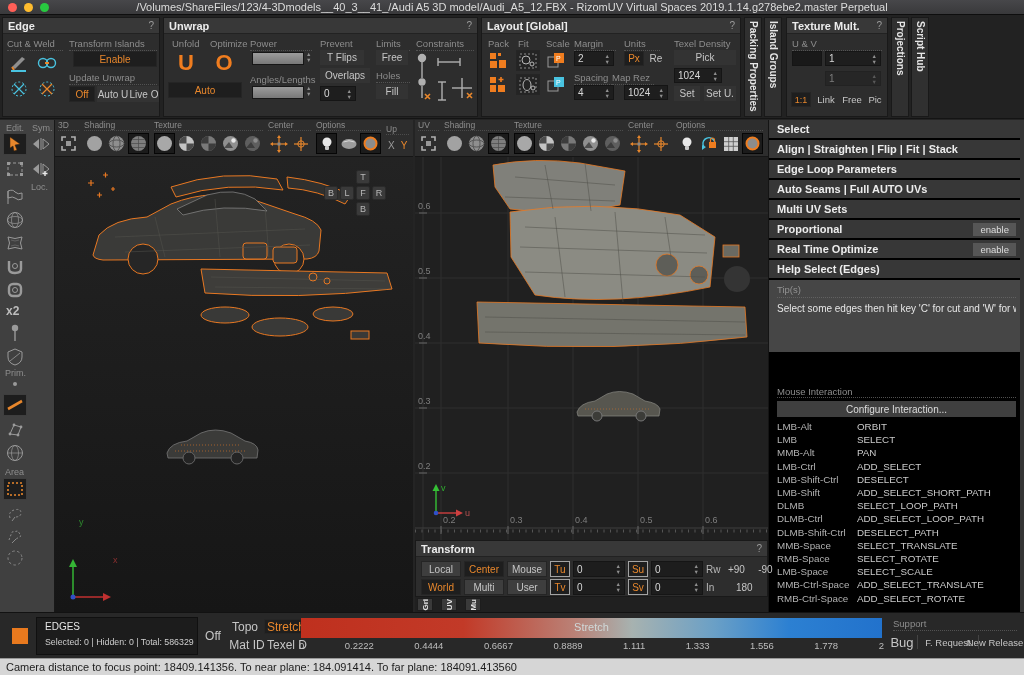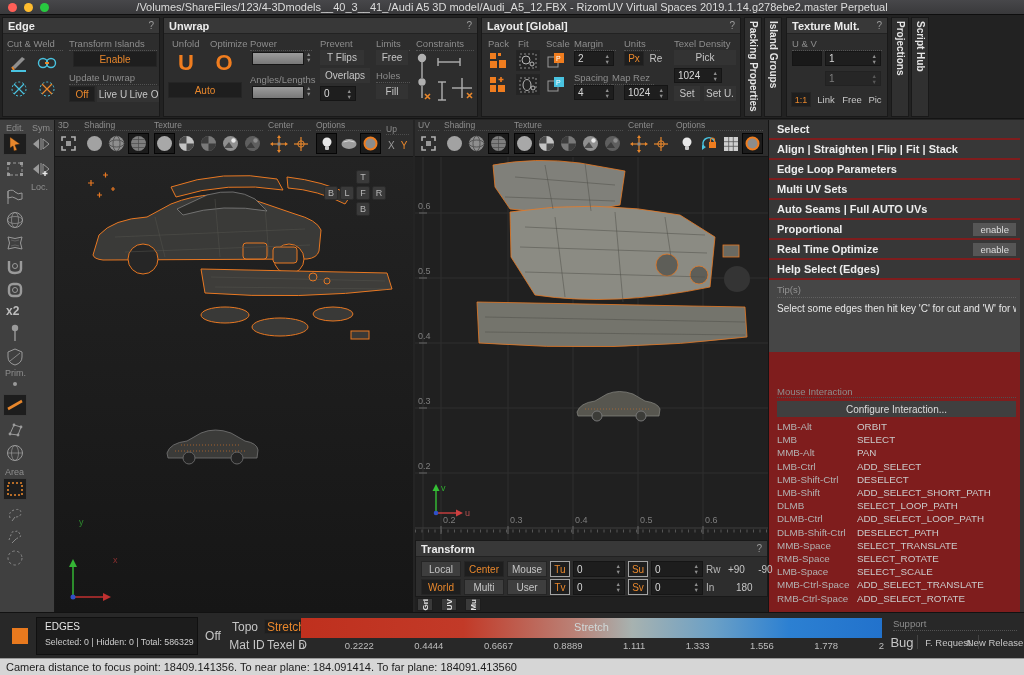--- a/index.html
+++ b/index.html
@@ -34,21 +34,21 @@
   .vpg{display:flex;flex-direction:column}
   .gl2{font-size:8.5px;color:#8d8d8d;border-bottom:1px dotted #4c4c4c;margin-bottom:2px;white-space:nowrap}
   .irow{display:flex;align-items:center;gap:1px}
   .ci{width:21px;height:21px;display:flex;align-items:center;justify-content:center}
   .ci.on{background:#1b1b1b;border:1px solid #060606}
   .canvas3d{position:absolute;left:0;top:37px;width:358px;height:455px;background:linear-gradient(#232323,#161616)}
   .canvasuv{position:absolute;left:0;top:37px;width:353px;height:383px;background:#202020}
   .cube{position:absolute;width:14px;height:14px;background:#3a3a3a;border:1px solid #2a2a2a;border-radius:2px;color:#b9b9b9;font-size:9px;display:flex;align-items:center;justify-content:center}
   .uvlab{position:absolute;font-size:9px;color:#7e7e7e}
   
-  .rp{position:absolute;left:768px;top:120px;width:256px;height:492px;background:#7f1d1d;border-left:1px solid #141414;overflow:hidden}
+  .rp{position:absolute;left:768px;top:120px;width:256px;height:492px;background:#000000;border-left:1px solid #141414;overflow:hidden}
   .sec{height:18px;background:#373737;margin-bottom:2px;display:flex;align-items:center;justify-content:space-between;padding:0 8px;font-weight:bold;color:#ececec;font-size:11px}
   .en{background:#565656;color:#ddd;font-size:9.5px;padding:1px 7px;font-weight:normal}
   .tip{background:#464646;height:72px;padding:4px 8px;margin-bottom:2px}
   .tiplab{font-size:9.5px;color:#929292;border-bottom:1px dotted #616161;padding-bottom:2px}
   .tiptext{font-size:10px;color:#e6e6e6;margin-top:5px;white-space:nowrap;overflow:hidden}
   .milab{font-size:9.5px;color:#8d8d8d;margin:34px 8px 3px;border-bottom:1px dotted #505050}
   .cfg{margin:2px 8px 3px;height:16px;background:#3f3f3f;display:flex;align-items:center;justify-content:center;font-size:10px;color:#dcdcdc}
   .bind{display:flex;height:13.2px;align-items:center;padding:0 8px;font-size:9.8px;white-space:nowrap}
   .bind .k{width:80px;color:#b2b2b2;flex:none}
   .bind .a{color:#cacaca}
@@ -115,21 +115,21 @@
       <div class="btn lbtn" style="left:32px;top:60px;width:24px;height:22px;background:transparent">
         <svg width="20" height="18">
             <circle cx="10" cy="9" r="7" fill="none" stroke="#49c3e0" stroke-width="1" stroke-dasharray="2,2"></circle>
             <path d="M5,14 L15,4 M5,4 L15,14" stroke="#e8872c" stroke-width="1.2"></path>
           </svg>
       </div>
       <div class="gl" style="left:66px;top:20px;width:88px">Transform Islands</div>
       <div class="btn on" style="left:70px;top:33px;width:84px;height:16px">Enable</div>
       <div class="gl" style="left:66px;top:54px;width:88px">Update Unwrap</div>
       <div class="btn on" style="left:66px;top:68px;width:26px;height:16px">Off</div>
-      <div class="btn lbtn" style="left:94px;top:68px;width:32px;height:16px">Live U</div>
+      <div class="btn lbtn" style="left:94px;top:68px;width:32px;height:16px">Auto U</div>
       <div class="btn lbtn" style="left:126px;top:68px;width:30px;height:16px">Live O</div>
     </div>
 
     <div class="panel" style="left:163px;width:315px">
       <div class="ph">
         <span>Unwrap</span>
         <span class="q">?</span>
       </div>
       <div class="gl" style="left:8px;top:20px;border:none">Unfold</div>
       <div class="gl" style="left:46px;top:20px;border:none">Optimize</div>
@@ -846,24 +846,24 @@
     <div class="sec">
         <span>Select</span>
       </div>
     <div class="sec">
         <span>Align | Straighten | Flip | Fit | Stack</span>
       </div>
     <div class="sec">
         <span>Edge Loop Parameters</span>
       </div>
     <div class="sec">
+        <span>Auto Seams | Full AUTO UVs</span>
+      </div>
+    <div class="sec">
         <span>Multi UV Sets</span>
-      </div>
-    <div class="sec">
-        <span>Auto Seams | Full AUTO UVs</span>
       </div>
     <div class="sec">
       <span>Proportional</span>
       <span class="en">enable</span>
     </div>
     <div class="sec">
       <span>Real Time Optimize</span>
       <span class="en">enable</span>
     </div>
     <div class="sec">

